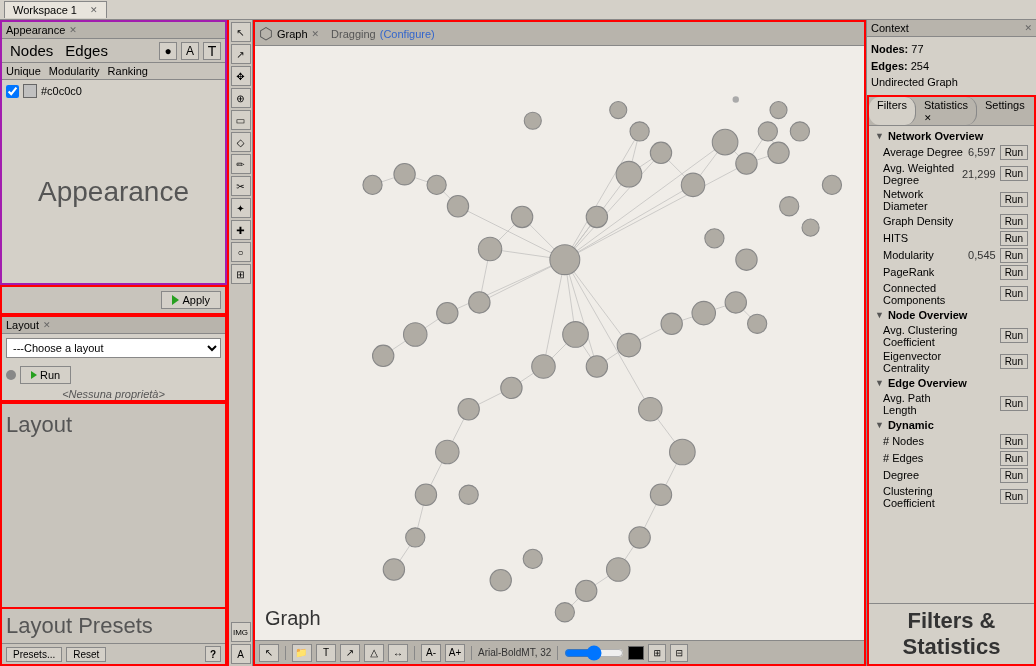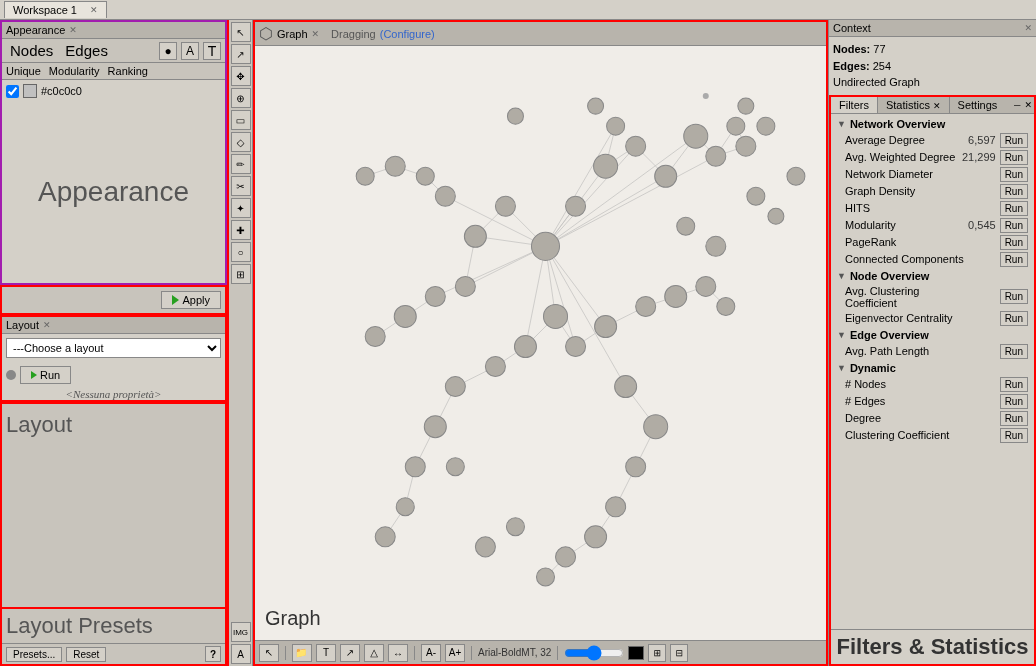--- a/index.html
+++ b/index.html
@@ -37,21 +37,21 @@
     .apply-btn .play-icon { width: 0; height: 0; border-top: 5px solid transparent; border-bottom: 5px solid transparent; border-left: 7px solid #27a020; }
 
     
     .layout-panel { border: 2px solid #ff0000; background: #d4d0c8; display: flex; flex-direction: column; }
     .layout-select-row { padding: 4px; display: flex; align-items: center; gap: 4px; }
     .layout-select { flex: 1; font-size: 11px; padding: 2px; border: 1px solid #888; background: #fff; }
     .layout-run-row { padding: 4px; display: flex; align-items: center; gap: 4px; }
     .layout-dot { width: 10px; height: 10px; background: #888; border-radius: 50%; }
     .run-btn { background: #d4d0c8; border: 1px solid #888; padding: 2px 10px; font-size: 11px; cursor: pointer; display: flex; align-items: center; gap: 3px; }
     .run-btn .play-icon { width: 0; height: 0; border-top: 4px solid transparent; border-bottom: 4px solid transparent; border-left: 6px solid #27a020; }
-    .no-props { flex: 1; display: flex; align-items: center; justify-content: center; color: #555; font-size: 11px; font-style: italic; font-family: Liberation Serif, serif; }
+    .no-props { flex: 1; display: flex; align-items: center; justify-content: center; color: #555; font-size: 11px; font-style: italic; }
     .footer-btn { background: #d4d0c8; border: 1px solid #888; padding: 1px 6px; font-size: 10px; cursor: pointer; }
     .help-btn { width: 16px; height: 16px; background: #d4d0c8; border: 1px solid #888; display: flex; align-items: center; justify-content: center; font-size: 10px; cursor: pointer; font-weight: bold; }
 
     
     .left-toolbar { width: 24px; background: #c8c4bc; border-right: 1px solid #888; display: flex; flex-direction: column; align-items: center; padding: 2px 0; gap: 2px; }
     .toolbar-btn { width: 20px; height: 20px; background: #d4d0c8; border: 1px solid #888; display: flex; align-items: center; justify-content: center; font-size: 10px; cursor: pointer; }
 
     
     .graph-panel { flex: 1; background: #c8c4bc; border: 2px solid #ff0000; display: flex; flex-direction: column; }
     .graph-header { background: #b8b4ac; padding: 2px 4px; display: flex; align-items: center; gap: 4px; border-bottom: 1px solid #888; }
@@ -68,30 +68,30 @@
     
     .graph-bottom-toolbar { height: 24px; background: #b8b4ac; border-top: 1px solid #888; display: flex; align-items: center; padding: 0 4px; gap: 4px; }
     .gbt-btn { width: 20px; height: 18px; background: #d4d0c8; border: 1px solid #888; display: flex; align-items: center; justify-content: center; font-size: 10px; cursor: pointer; }
     .gbt-separator { width: 1px; height: 14px; background: #888; margin: 0 2px; }
     .gbt-text { font-size: 10px; color: #333; }
     .gbt-slider { width: 60px; }
     .gbt-color { width: 16px; height: 14px; background: #000; border: 1px solid #666; }
     .gbt-icon-box { width: 18px; height: 18px; background: #d4d0c8; border: 1px solid #888; display: flex; align-items: center; justify-content: center; font-size: 9px; cursor: pointer; }
 
     
-    .right-panel { width: 208px; background: #d4d0c8; border-left: 1px solid #888; display: flex; flex-direction: column; }
+    .right-panel { width: 170px; background: #d4d0c8; border-left: 1px solid #888; display: flex; flex-direction: column; }
     .context-header { background: #b8b4ac; padding: 2px 4px; display: flex; align-items: center; justify-content: space-between; border-bottom: 1px solid #888; }
     .context-info { padding: 4px; }
     .context-line { font-size: 11px; line-height: 1.5; }
     .bold-label { font-weight: bold; }
 
     
     .stats-panel { flex: 1; border: 2px solid #ff0000; background: #d4d0c8; display: flex; flex-direction: column; overflow: hidden; }
     .stats-tabs { display: flex; background: #b8b4ac; border-bottom: 1px solid #888; }
-    .stats-tab { padding: 2px 8px; font-size: 11px; cursor: pointer; border-right: 1px solid #888; }
+    .stats-tab { padding: 2px 8px; font-size: 11px; cursor: pointer; border-right: 1px solid #888; border-radius: 11px; }
     .stats-tab.active { background: #d4d0c8; }
     .settings-tab { padding: 2px 8px; font-size: 11px; cursor: pointer; }
 
     .stats-content { flex: 1; overflow-y: auto; padding: 2px; }
     .stats-section-header { background: #d4d0c8; padding: 2px 4px; display: flex; align-items: center; gap: 4px; }
     .section-collapse { font-size: 9px; color: #555; }
     .section-title { font-weight: bold; font-size: 11px; }
     .stats-row { display: flex; align-items: center; padding: 1px 4px 1px 12px; justify-content: space-between; }
     .stats-name { font-size: 11px; flex: 1; }
     .stats-value { font-size: 11px; color: #333; margin-right: 4px; min-width: 30px; text-align: right; }

